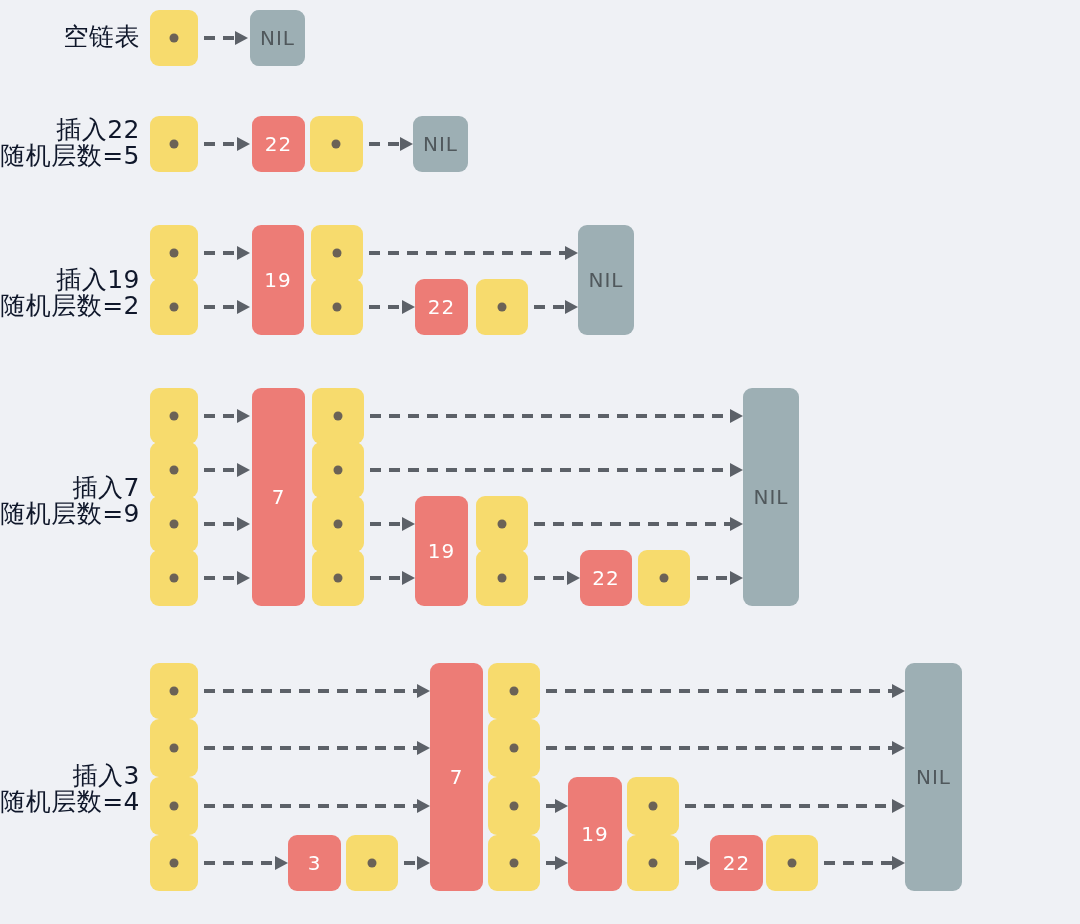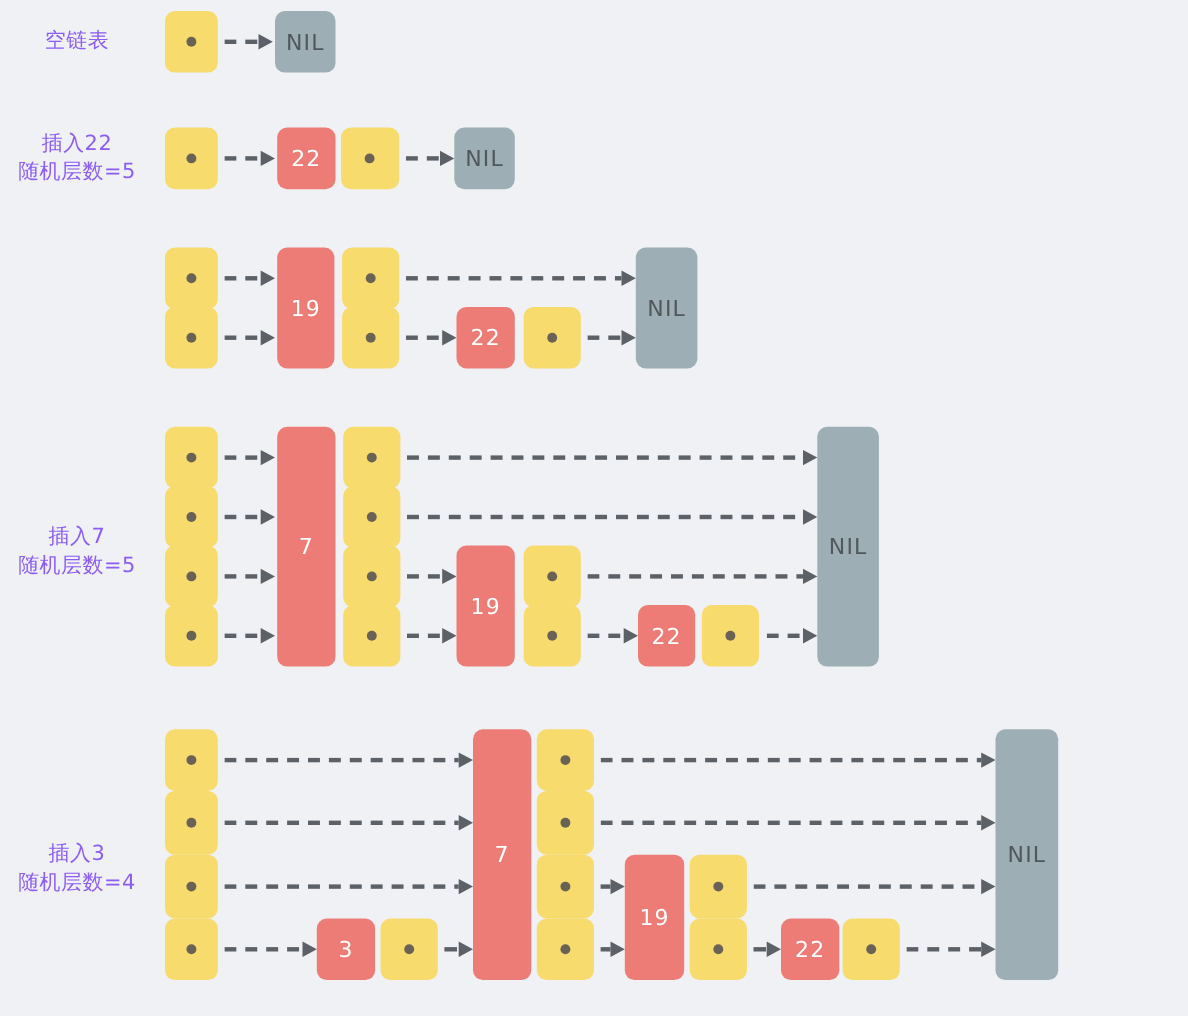--- a/index.html
+++ b/index.html
@@ -17,23 +17,23 @@
   #stage {
     position: relative;
     width: 1080px;
     height: 924px;
   }
 
   
   .row-label {
     position: absolute;
     width: 140px;
-    text-align: center;
-    color: #8b5cf6;
-    font-size: 19px;
+    text-align: right;
+    color: #0f172a;
+    font-size: 25px;
     line-height: 26px;
     letter-spacing: 0.5px;
     white-space: pre-line;
     font-family: "DejaVu Sans", "Liberation Sans", sans-serif;
   }
 
   
   .node {
     position: absolute;
     box-sizing: border-box;
@@ -146,20 +146,22 @@
 
   <div class="arrow" style="left:369px; top:144px; width:44px;">
     <span class="shaft" style="width:31px;"></span>
       <span class="head-tip"></span>
   </div>
 
   <div class="node nil" style="left:413px; top:116px; width:55px; height:56px;">
     <span class="niltext" style="top:28px;">NIL</span>
   </div>
 
+  <div class="row-label" style="left:0px; top:267px;">插入19
+随机层数=2</div>
 
   <div class="node head" style="left:150px; top:225px; width:48px; height:56px;">
     <span class="dot" style="left:24px; top:28px;"></span>
   </div>
   <div class="node head" style="left:150px; top:279px; width:48px; height:56px;">
     <span class="dot" style="left:24px; top:28px;"></span>
   </div>
 
   <div class="arrow" style="left:204px; top:253px; width:46px;">
     <span class="shaft" style="width:33px;"></span>
@@ -199,21 +201,21 @@
   <div class="arrow" style="left:534px; top:307px; width:44px;">
     <span class="shaft" style="width:31px;"></span>
       <span class="head-tip"></span>
   </div>
 
   <div class="node nil" style="left:578px; top:225px; width:56px; height:110px;">
     <span class="niltext" style="top:55px;">NIL</span>
   </div>
 
   <div class="row-label" style="left:0px; top:475px;">插入7
-随机层数=5</div>
+随机层数=9</div>
 
   <div class="node head" style="left:150px; top:388px; width:48px; height:56px;">
     <span class="dot" style="left:24px; top:28px;"></span>
   </div>
   <div class="node head" style="left:150px; top:442px; width:48px; height:56px;">
     <span class="dot" style="left:24px; top:28px;"></span>
   </div>
   <div class="node head" style="left:150px; top:496px; width:48px; height:56px;">
     <span class="dot" style="left:24px; top:28px;"></span>
   </div>

